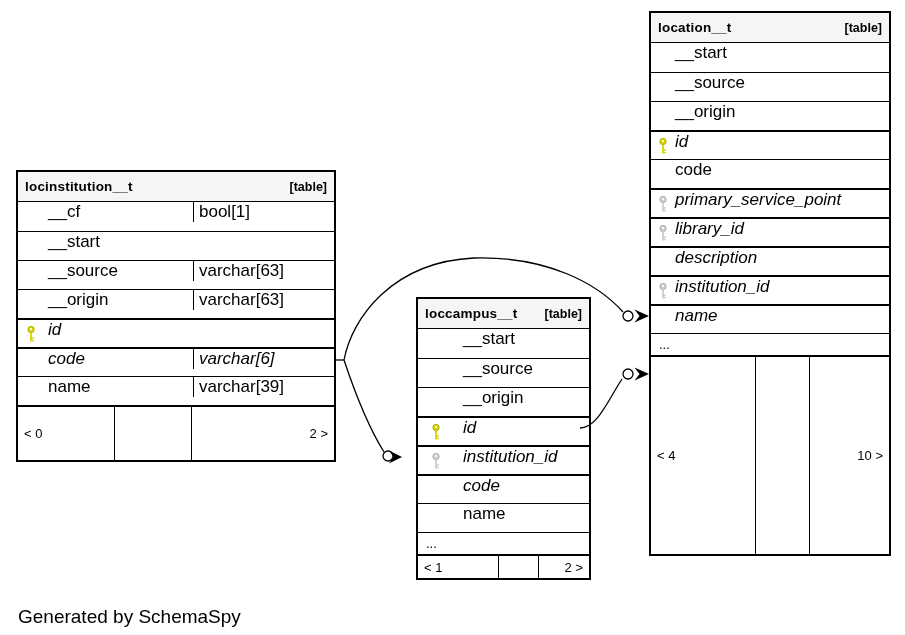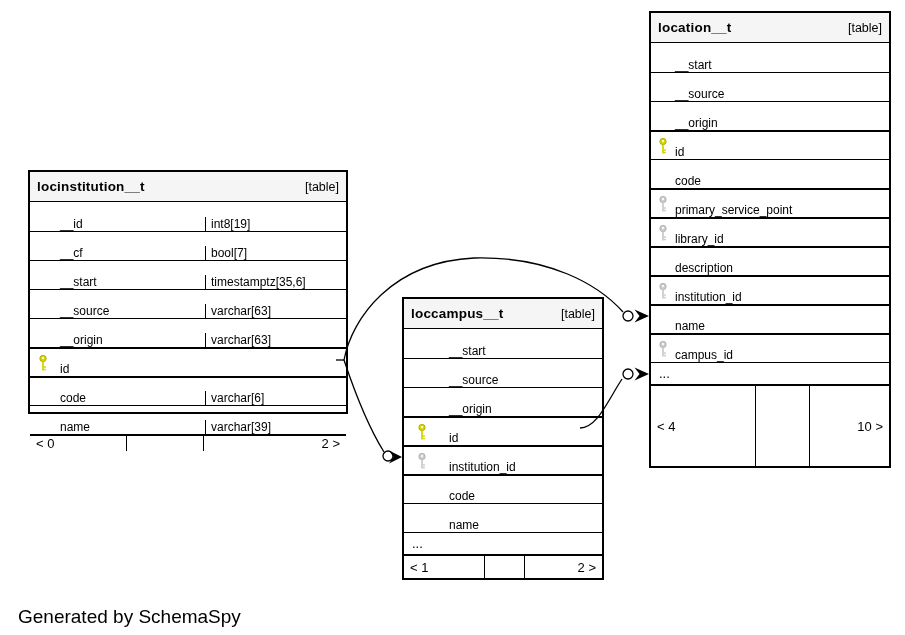--- a/index.html
+++ b/index.html
@@ -13,41 +13,41 @@
     border:2px solid #000; background:#fff;
     display:flex; flex-direction:column;
   }
   .thead {
     box-sizing:border-box; height:30px; flex:0 0 30px;
     background:#f5f5f5; border-bottom:1px solid #000;
     display:flex; align-items:center; justify-content:space-between;
     padding:0 7px;
   }
   .tname { font-weight:bold; font-size:13.5px; letter-spacing:0.2px; }
-  .ttag  { font-size:12.5px; }
+  .ttag  { font-size:12.5px;font-weight:bold; }
   .rows { display:flex; flex-direction:column; flex:0 0 auto; }
   .row {
     box-sizing:border-box; height:29px; position:relative;
-    display:flex; align-items:flex-end;
-    border-top:1px solid #000; font-size:12px;
+    display:flex; align-items:flex-start;
+    border-top:1px solid #000; font-size:17px;
   }
   .rows .row:first-child { border-top:none; }
-  .row.thick { border-top-width:2px; }
+  .row.thick { border-top-width:2px;font-style:italic; }
   .cname, .ctype { display:flex; align-items:center; box-sizing:border-box; white-space:nowrap; }
   .row.ellipsis { height:22px; align-items:center; padding-left:8px; font-size:13px; }
   .key { position:absolute; top:50%; transform:translateY(-50%); line-height:0; }
   
-  #t0 { left:28px; top:170px; width:320px; height:244px; }
+  #t0 { left:16px; top:170px; width:320px; height:292px; }
   #t0 .cname { width:175px; padding-left:30px; }
   #t0 .ctype { flex:1; border-left:1px solid #000; padding-left:5px; }
   #t0 .key { left:8px; }
-  #t1 { left:402px; top:297px; width:202px; height:283px; }
+  #t1 { left:416px; top:297px; width:175px; height:283px; }
   #t1 .cname { padding-left:45px; }
   #t1 .key { left:13px; }
-  #t2 { left:649px; top:11px; width:242px; height:457px; }
+  #t2 { left:649px; top:11px; width:242px; height:545px; }
   #t2 .cname { padding-left:24px; }
   #t2 .key { left:7px; }
   .tfoot {
     box-sizing:border-box; flex:1; border-top:2px solid #000;
     display:flex; align-items:stretch; font-size:13px;
   }
   .fl,.fm,.fr { display:flex; align-items:center; box-sizing:border-box; }
   .fl { padding-left:6px; }
   .fm { border-left:1px solid #000; border-right:1px solid #000; }
   .fr { flex:1; justify-content:flex-end; padding-right:6px; }
@@ -62,30 +62,25 @@
 
 <div id="canvas">
 
   <div class="dbtable" id="t0">
     <div class="thead">
       <span class="tname">locinstitution__t</span>
       <span class="ttag">[table]</span>
     </div>
     <div class="rows">
         <div class="row">
-          <span class="cname">__id</span>
-          <span class="ctype">int8[19]</span>
-        </div>
-        <div class="row">
           <span class="cname">__cf</span>
-          <span class="ctype">bool[7]</span>
+          <span class="ctype">bool[1]</span>
         </div>
         <div class="row">
           <span class="cname">__start</span>
-          <span class="ctype">timestamptz[35,6]</span>
         </div>
         <div class="row">
           <span class="cname">__source</span>
           <span class="ctype">varchar[63]</span>
         </div>
         <div class="row">
           <span class="cname">__origin</span>
           <span class="ctype">varchar[63]</span>
         </div>
         <div class="row thick">
@@ -220,30 +215,20 @@
               <circle cx="5" cy="4" r="3.2" fill="#cccccc" stroke="#aaaaaa" stroke-width="0.8"></circle>
               <circle cx="5" cy="3.6" r="1.1" fill="#ffffff"></circle>
               <rect x="4.1" y="7" width="1.8" height="9" fill="#cccccc"></rect>
               <rect x="5.9" y="11.8" width="2" height="1.5" fill="#cccccc"></rect>
               <rect x="5.9" y="14.3" width="2" height="1.5" fill="#cccccc"></rect>
             </svg></span>
           <span class="cname">institution_id</span>
         </div>
         <div class="row thick">
           <span class="cname">name</span>
-        </div>
-        <div class="row thick">
-          <span class="key"><svg width="10" height="17" viewBox="0 0 10 17">
-              <circle cx="5" cy="4" r="3.2" fill="#cccccc" stroke="#aaaaaa" stroke-width="0.8"></circle>
-              <circle cx="5" cy="3.6" r="1.1" fill="#ffffff"></circle>
-              <rect x="4.1" y="7" width="1.8" height="9" fill="#cccccc"></rect>
-              <rect x="5.9" y="11.8" width="2" height="1.5" fill="#cccccc"></rect>
-              <rect x="5.9" y="14.3" width="2" height="1.5" fill="#cccccc"></rect>
-            </svg></span>
-          <span class="cname">campus_id</span>
         </div>
         <div class="row ellipsis">...</div>
       </div>
     <div class="tfoot">
       <span class="fl">&lt; 4</span>
       <span class="fm"></span>
       <span class="fr">10 &gt;</span>
     </div>
   </div>
 

